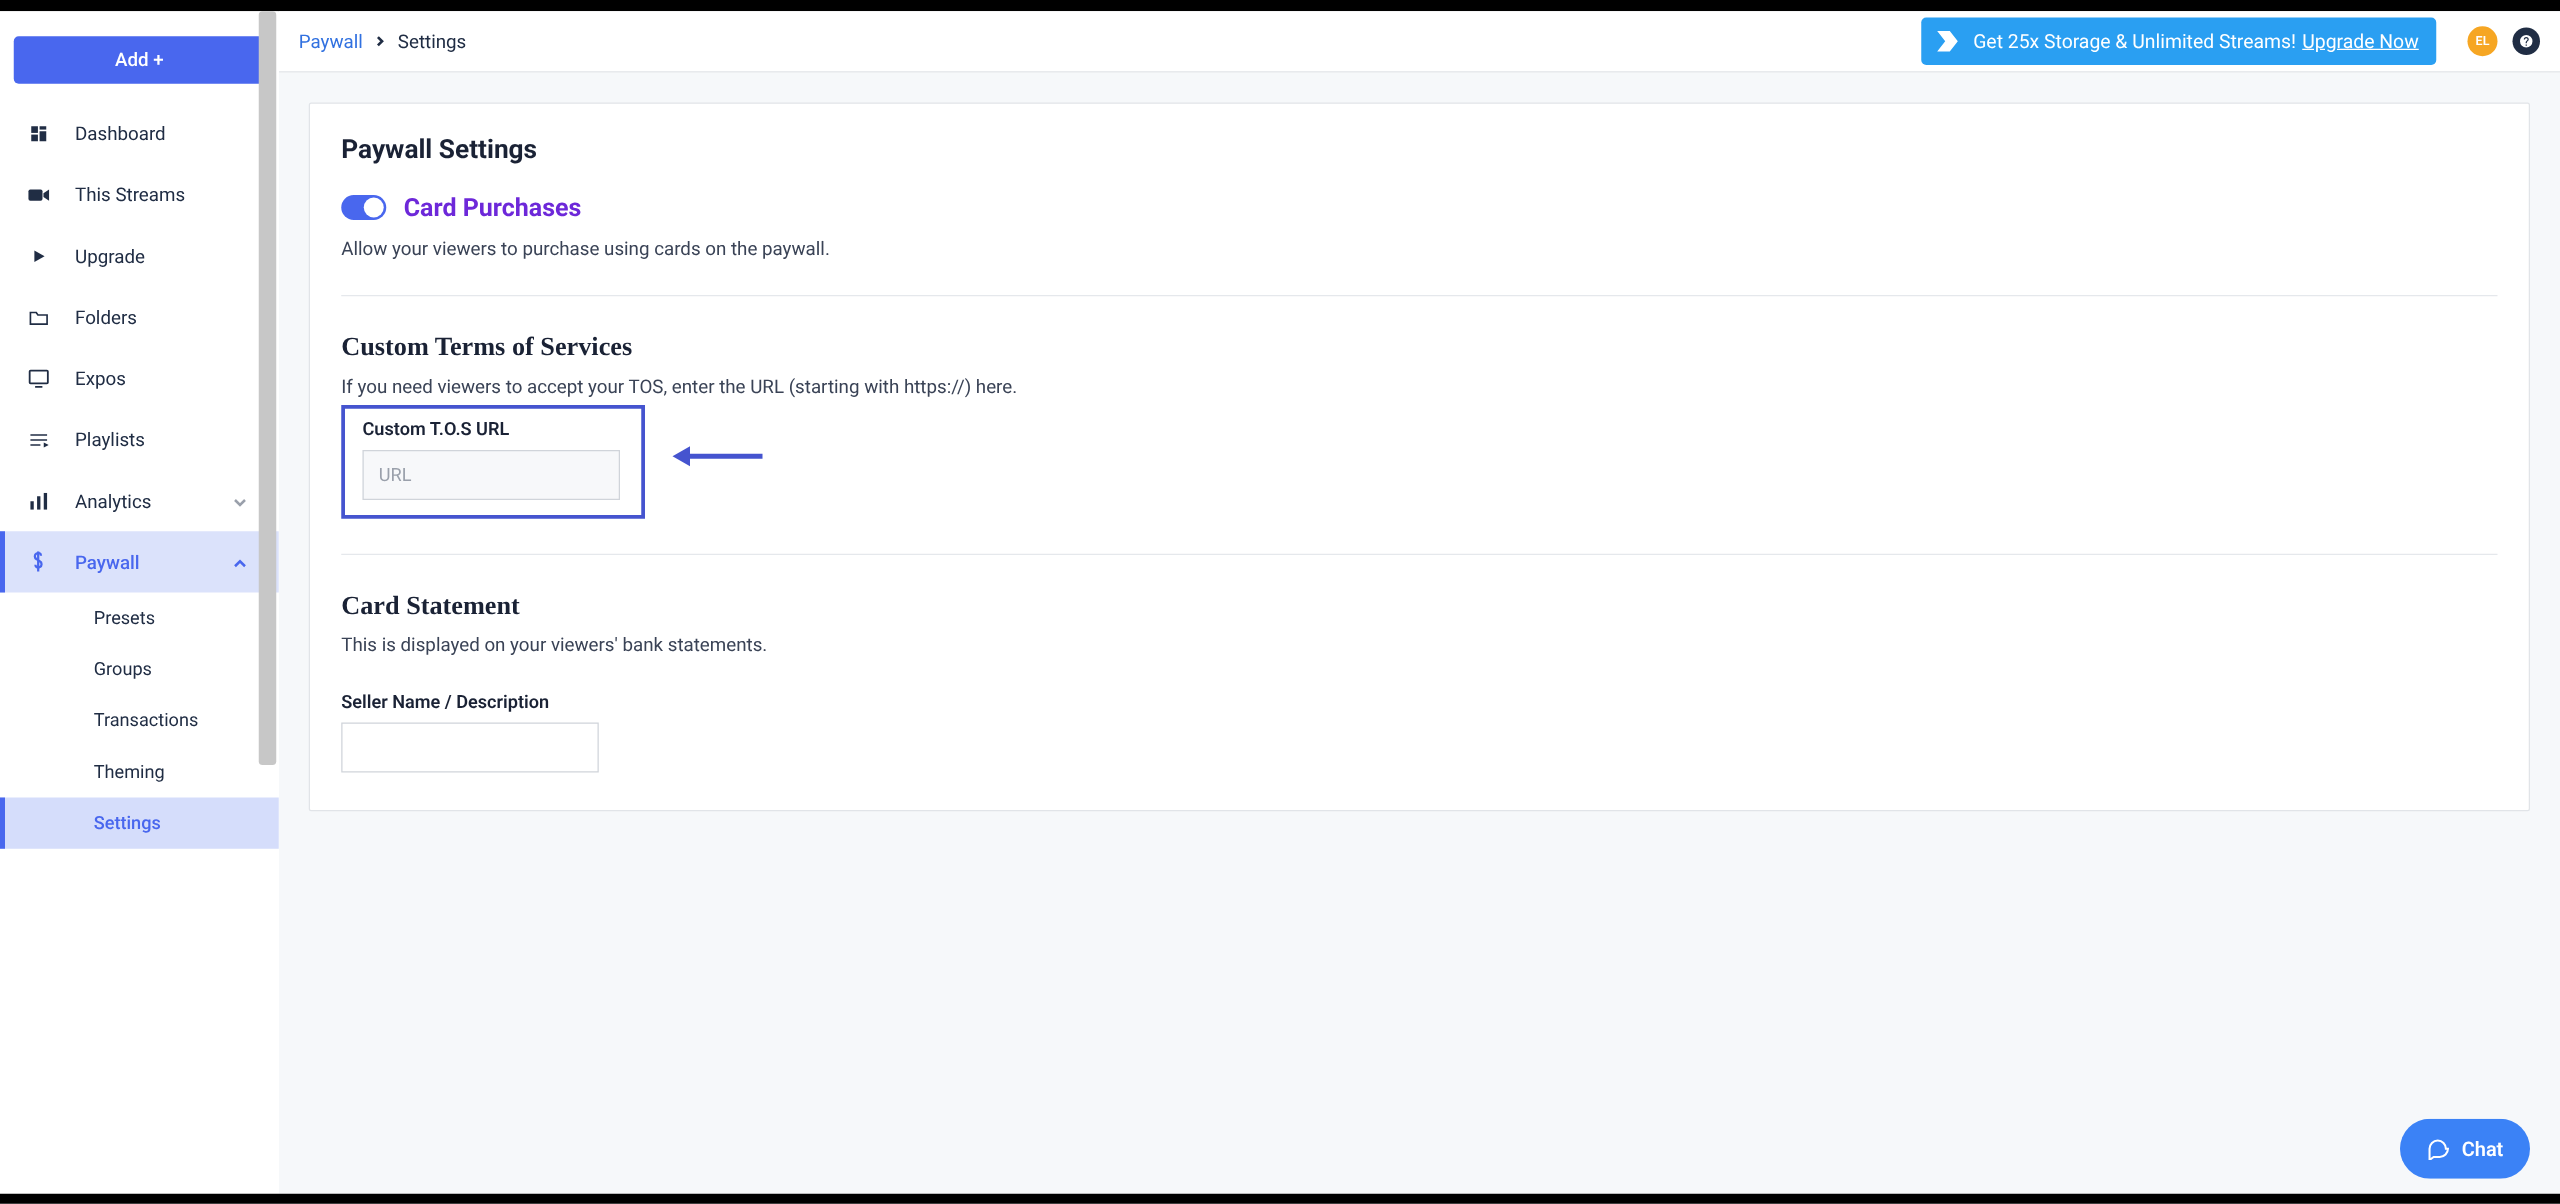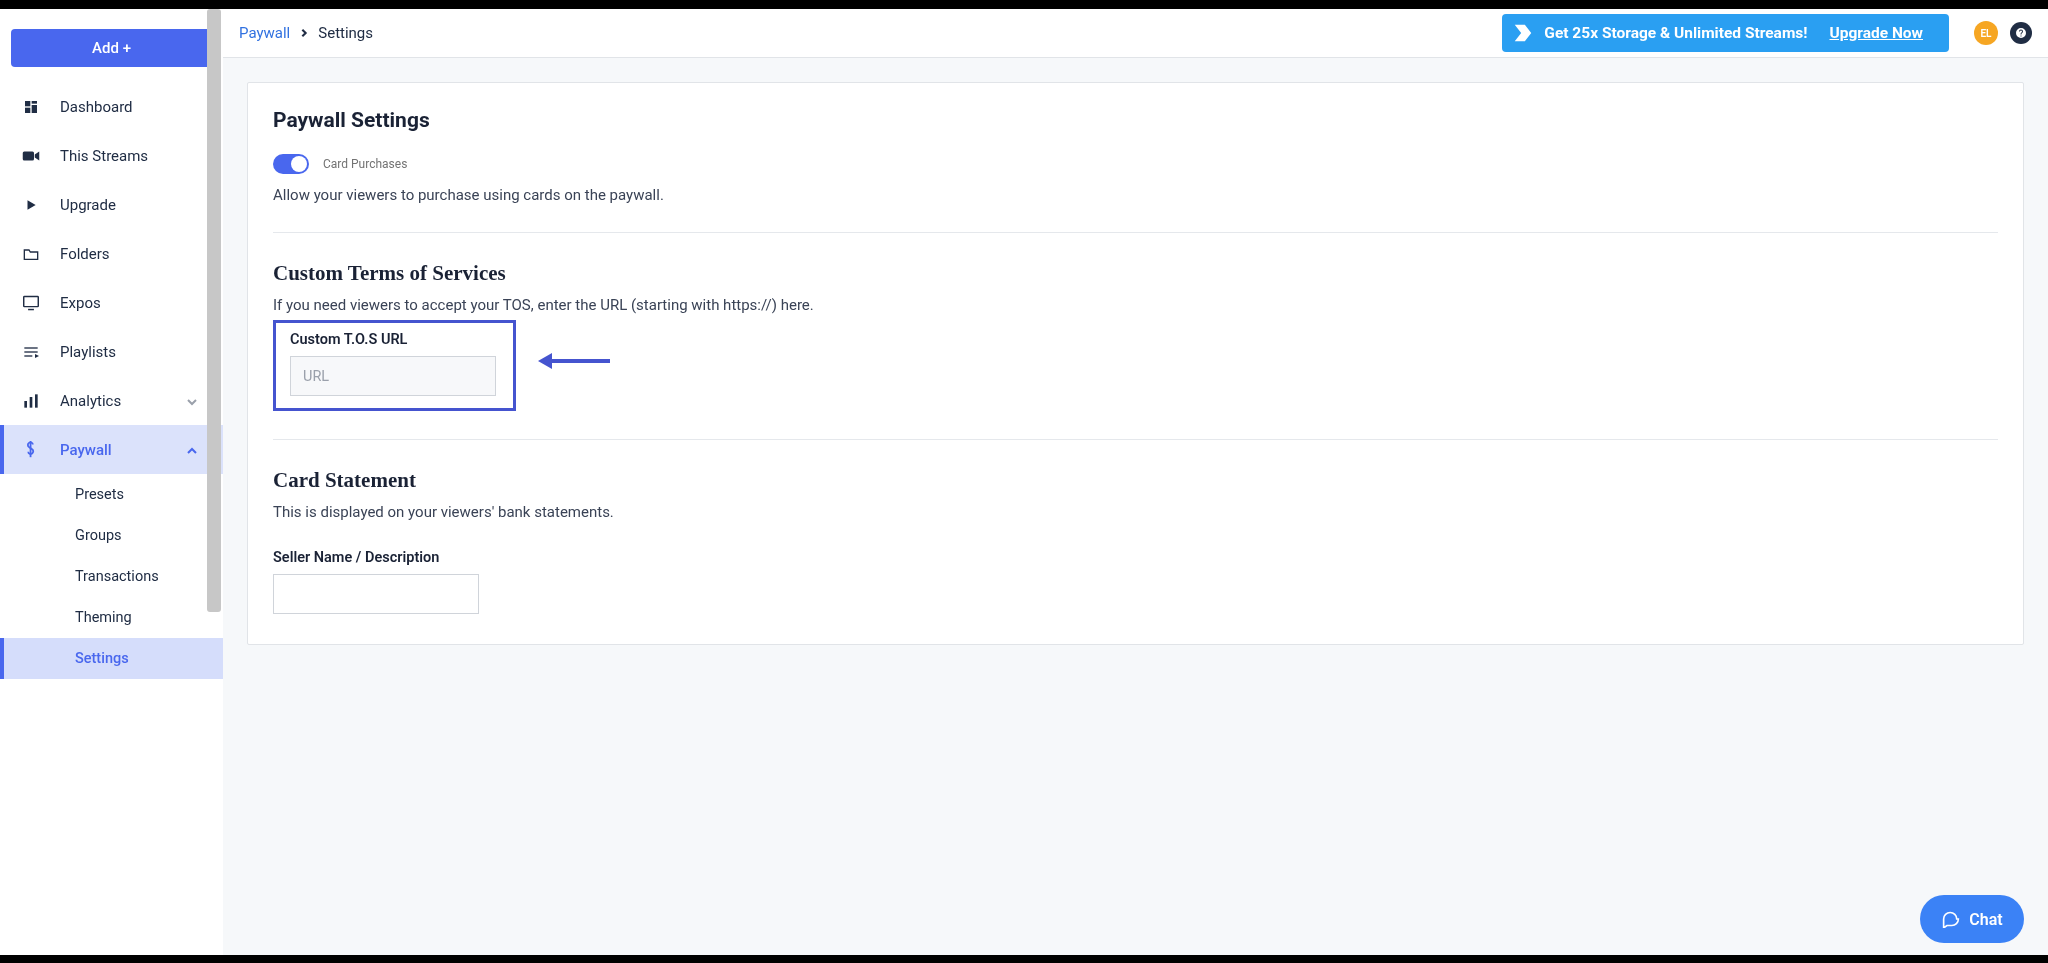--- a/index.html
+++ b/index.html
@@ -28,35 +28,35 @@
 .sub-item.active .left-bar { position: absolute; left: 0; top: 0; bottom: 0; width: 4px; background: #4967ee; }
 
 .main { flex: 1; background: #f6f8fa; display: flex; flex-direction: column; overflow: hidden; }
 
 .topbar { height: 49px; background: #fff; border-bottom: 1px solid #e1e4e8; display: flex; align-items: center; padding: 0 16px; }
 .breadcrumb { display: flex; align-items: center; gap: 10px; font-size: 15px; }
 .breadcrumb .bc-link { color: #3171e0; cursor: pointer; }
 .breadcrumb .bc-sep { color: #40485a; font-weight: 700; }
 .breadcrumb .bc-current { color: #202d44; }
 .topbar .spacer { flex: 1; }
-.promo { background: #2a9ff2; color: #fff; height: 38px; border-radius: 4px; display: flex; align-items: center; padding: 0 26px 0 10px; font-size: 15.5px; font-weight: 700; cursor: pointer; }
+.promo { background: #2a9ff2; color: #fff; height: 38px; border-radius: 4px; display: flex; align-items: center; padding: 0 14px 0 10px; font-size: 15.5px; font-weight: 400; cursor: pointer; }
 .promo .promo-arrow { width: 22px; height: 22px; margin-right: 10px; display: inline-flex; align-items: center; justify-content: center; }
-.promo .underline { text-decoration: underline; margin-left: 22px; }
+.promo .underline { text-decoration: underline; margin-left: 5px; }
 .avatar { width: 24px; height: 24px; border-radius: 50%; background: #f6a623; color: #fff; font-size: 10px; font-weight: 600; display: flex; align-items: center; justify-content: center; margin-left: 25px; cursor: pointer; }
 .help { width: 22px; height: 22px; border-radius: 50%; background: #202d44; color: #fff; display: flex; align-items: center; justify-content: center; margin-left: 12px; cursor: pointer; }
 
 .content-scroll { flex: 1; overflow: auto; padding: 24px; }
 .card { background: #fff; border: 1px solid #e1e4e8; border-radius: 2px; padding: 25px 25px 30px 25px; }
 
 .page-title { font-size: 21px; font-weight: 700; color: #1a2235; margin-bottom: 22px; }
 
 .row-toggle { display: flex; align-items: center; margin-bottom: 12px; }
 .toggle { width: 36px; height: 20px; background: #4967ee; border-radius: 999px; position: relative; cursor: pointer; margin-right: 14px; }
 .toggle .knob { position: absolute; right: 2px; top: 2px; width: 16px; height: 16px; background: #fff; border-radius: 50%; }
-.toggle-label { font-size: 12px; font-weight: 400; color: #737373; }
+.toggle-label { font-size: 20px; font-weight: 700; color: #6d28d9; }
 
 .desc { font-size: 15px; color: #3a4356; margin-bottom: 28px; }
 
 .divider { height: 1px; background: #e5e8ec; margin: 0 0 28px 0; }
 
 .section-title { font-size: 21px; font-weight: 700; color: #1a2235; margin-bottom: 10px; font-family: Liberation Serif, serif; }
 
 .highlight-box { border: 3px solid #4554cf; padding: 8px 14px 12px 14px; width: 243px; margin-top: 6px; }
 .field-label { font-size: 14.5px; font-weight: 600; color: #1a2235; margin-bottom: 8px; display: block; }
 .text-input { width: 206px; height: 40px; border: 1px solid #d0d4da; background: #f7f8fa; padding: 0 12px; font-size: 14.5px; color: #404040; }

